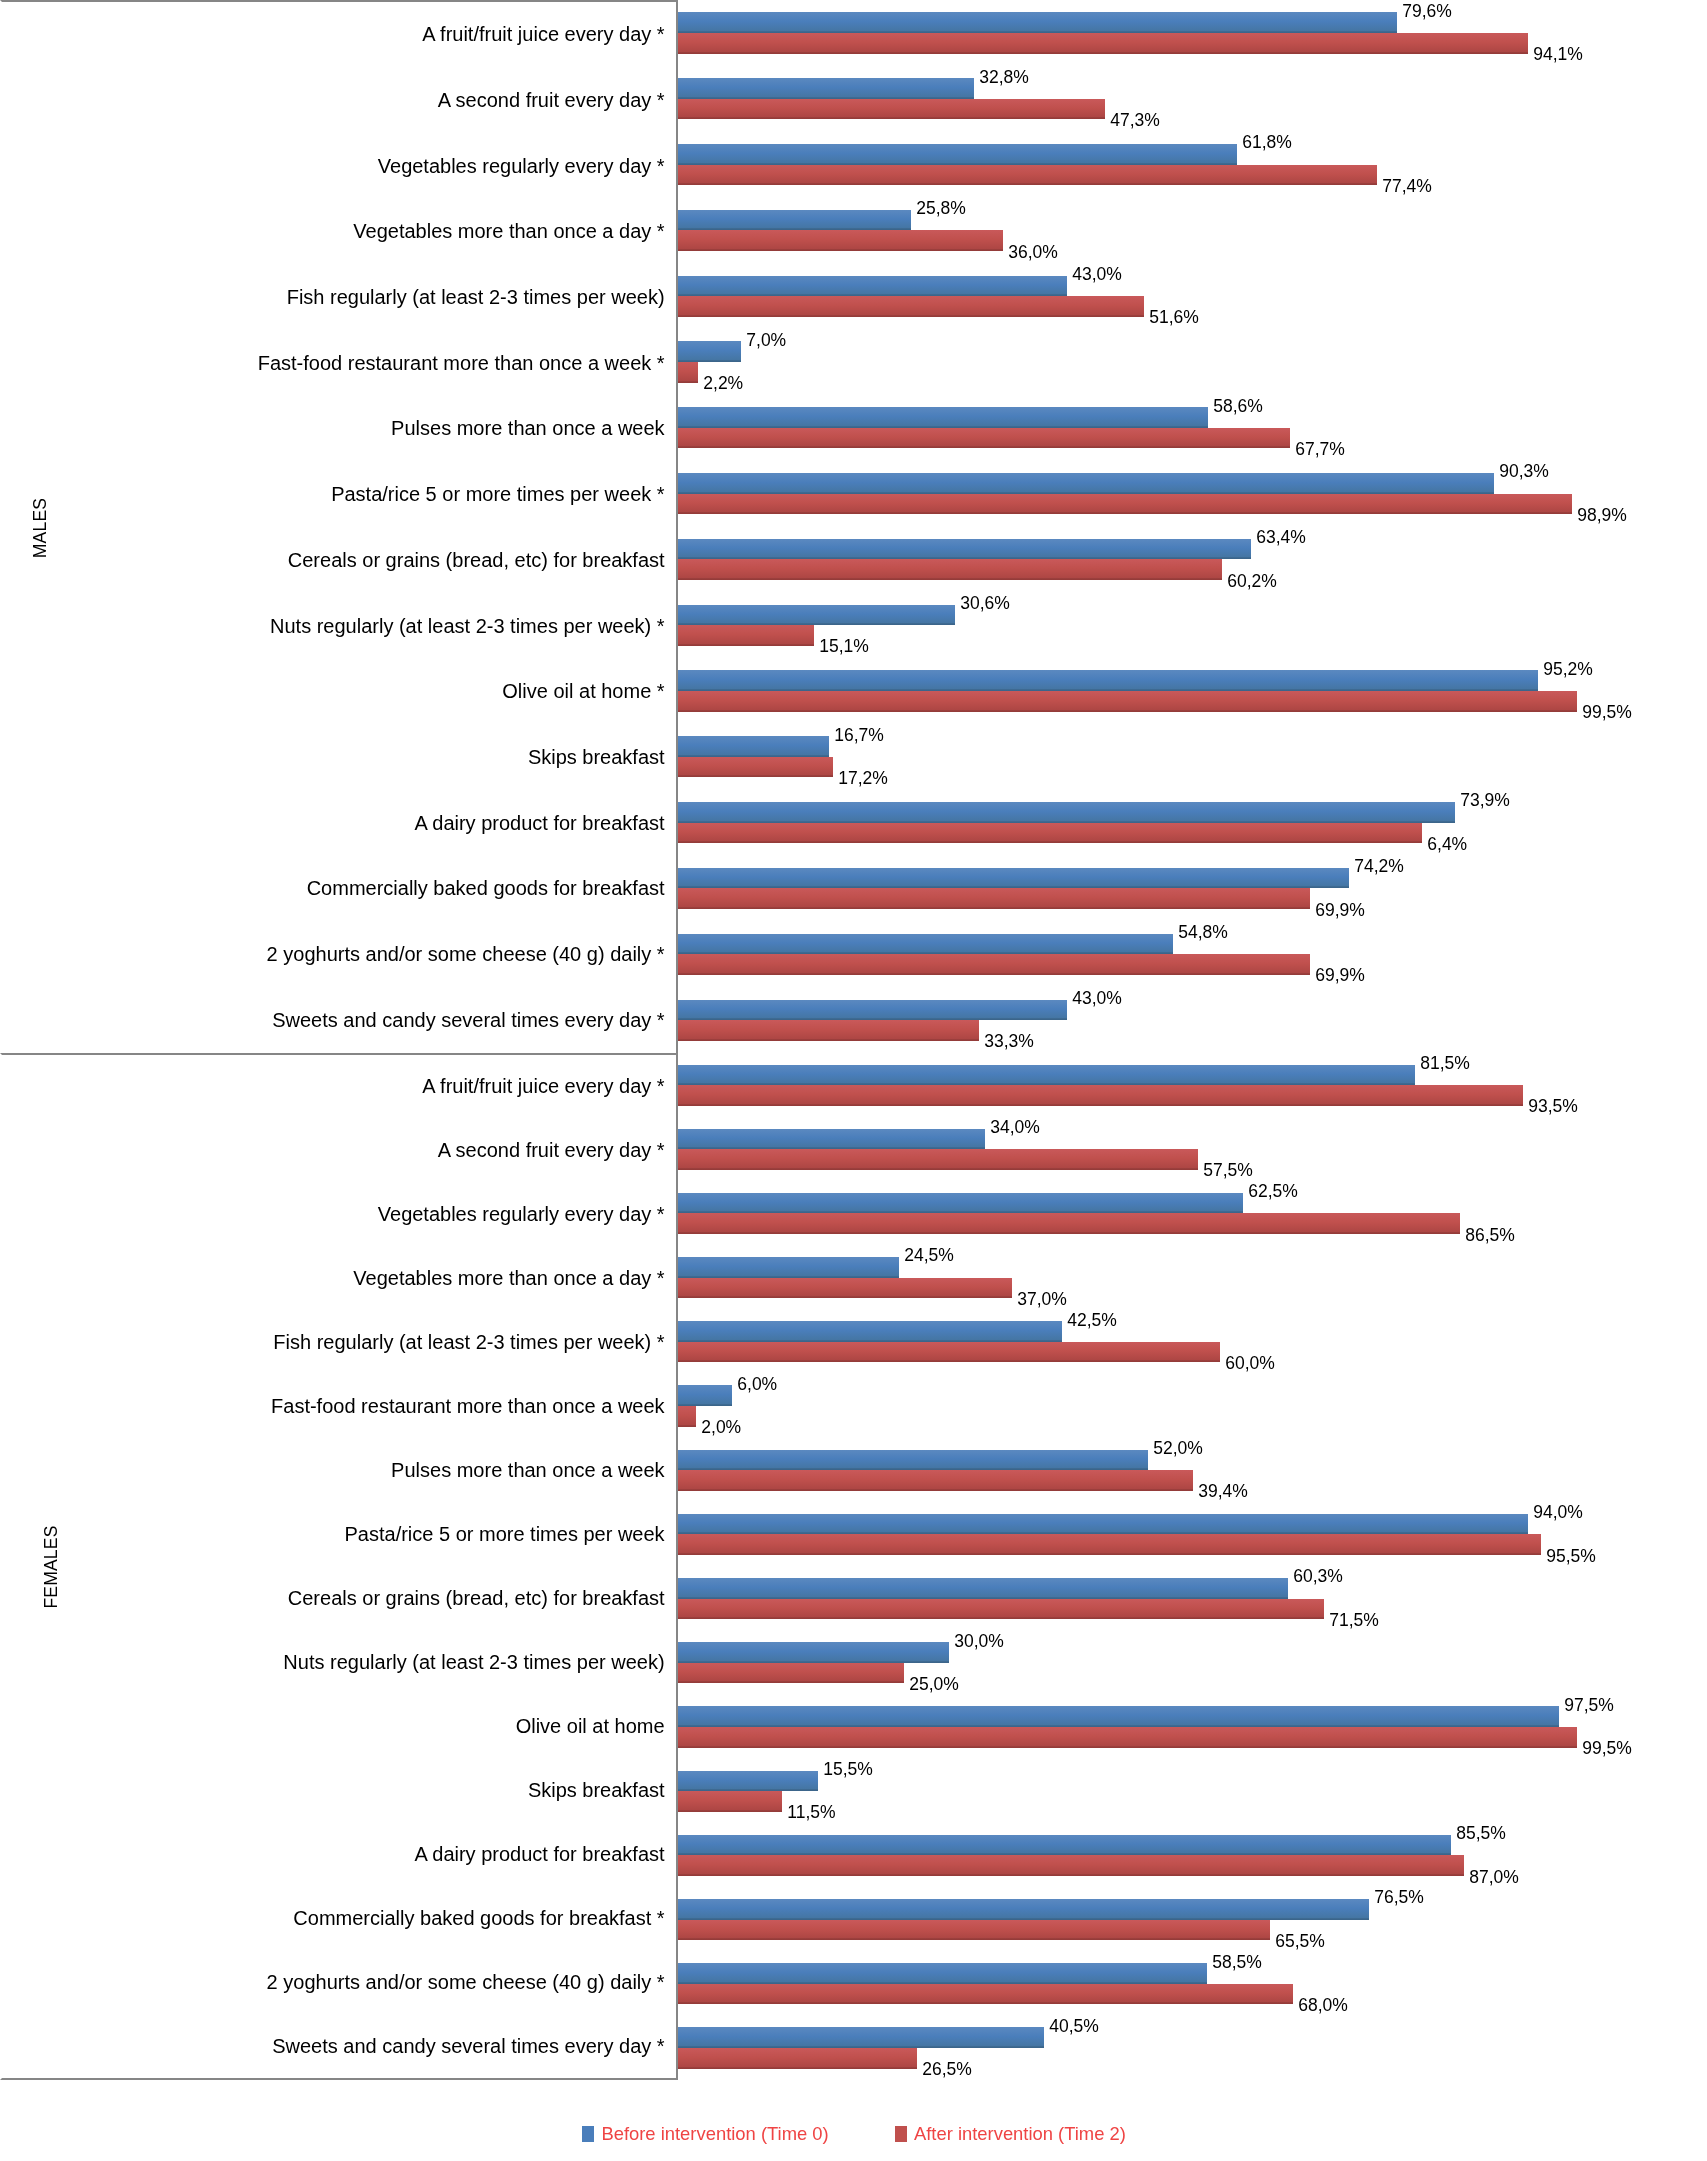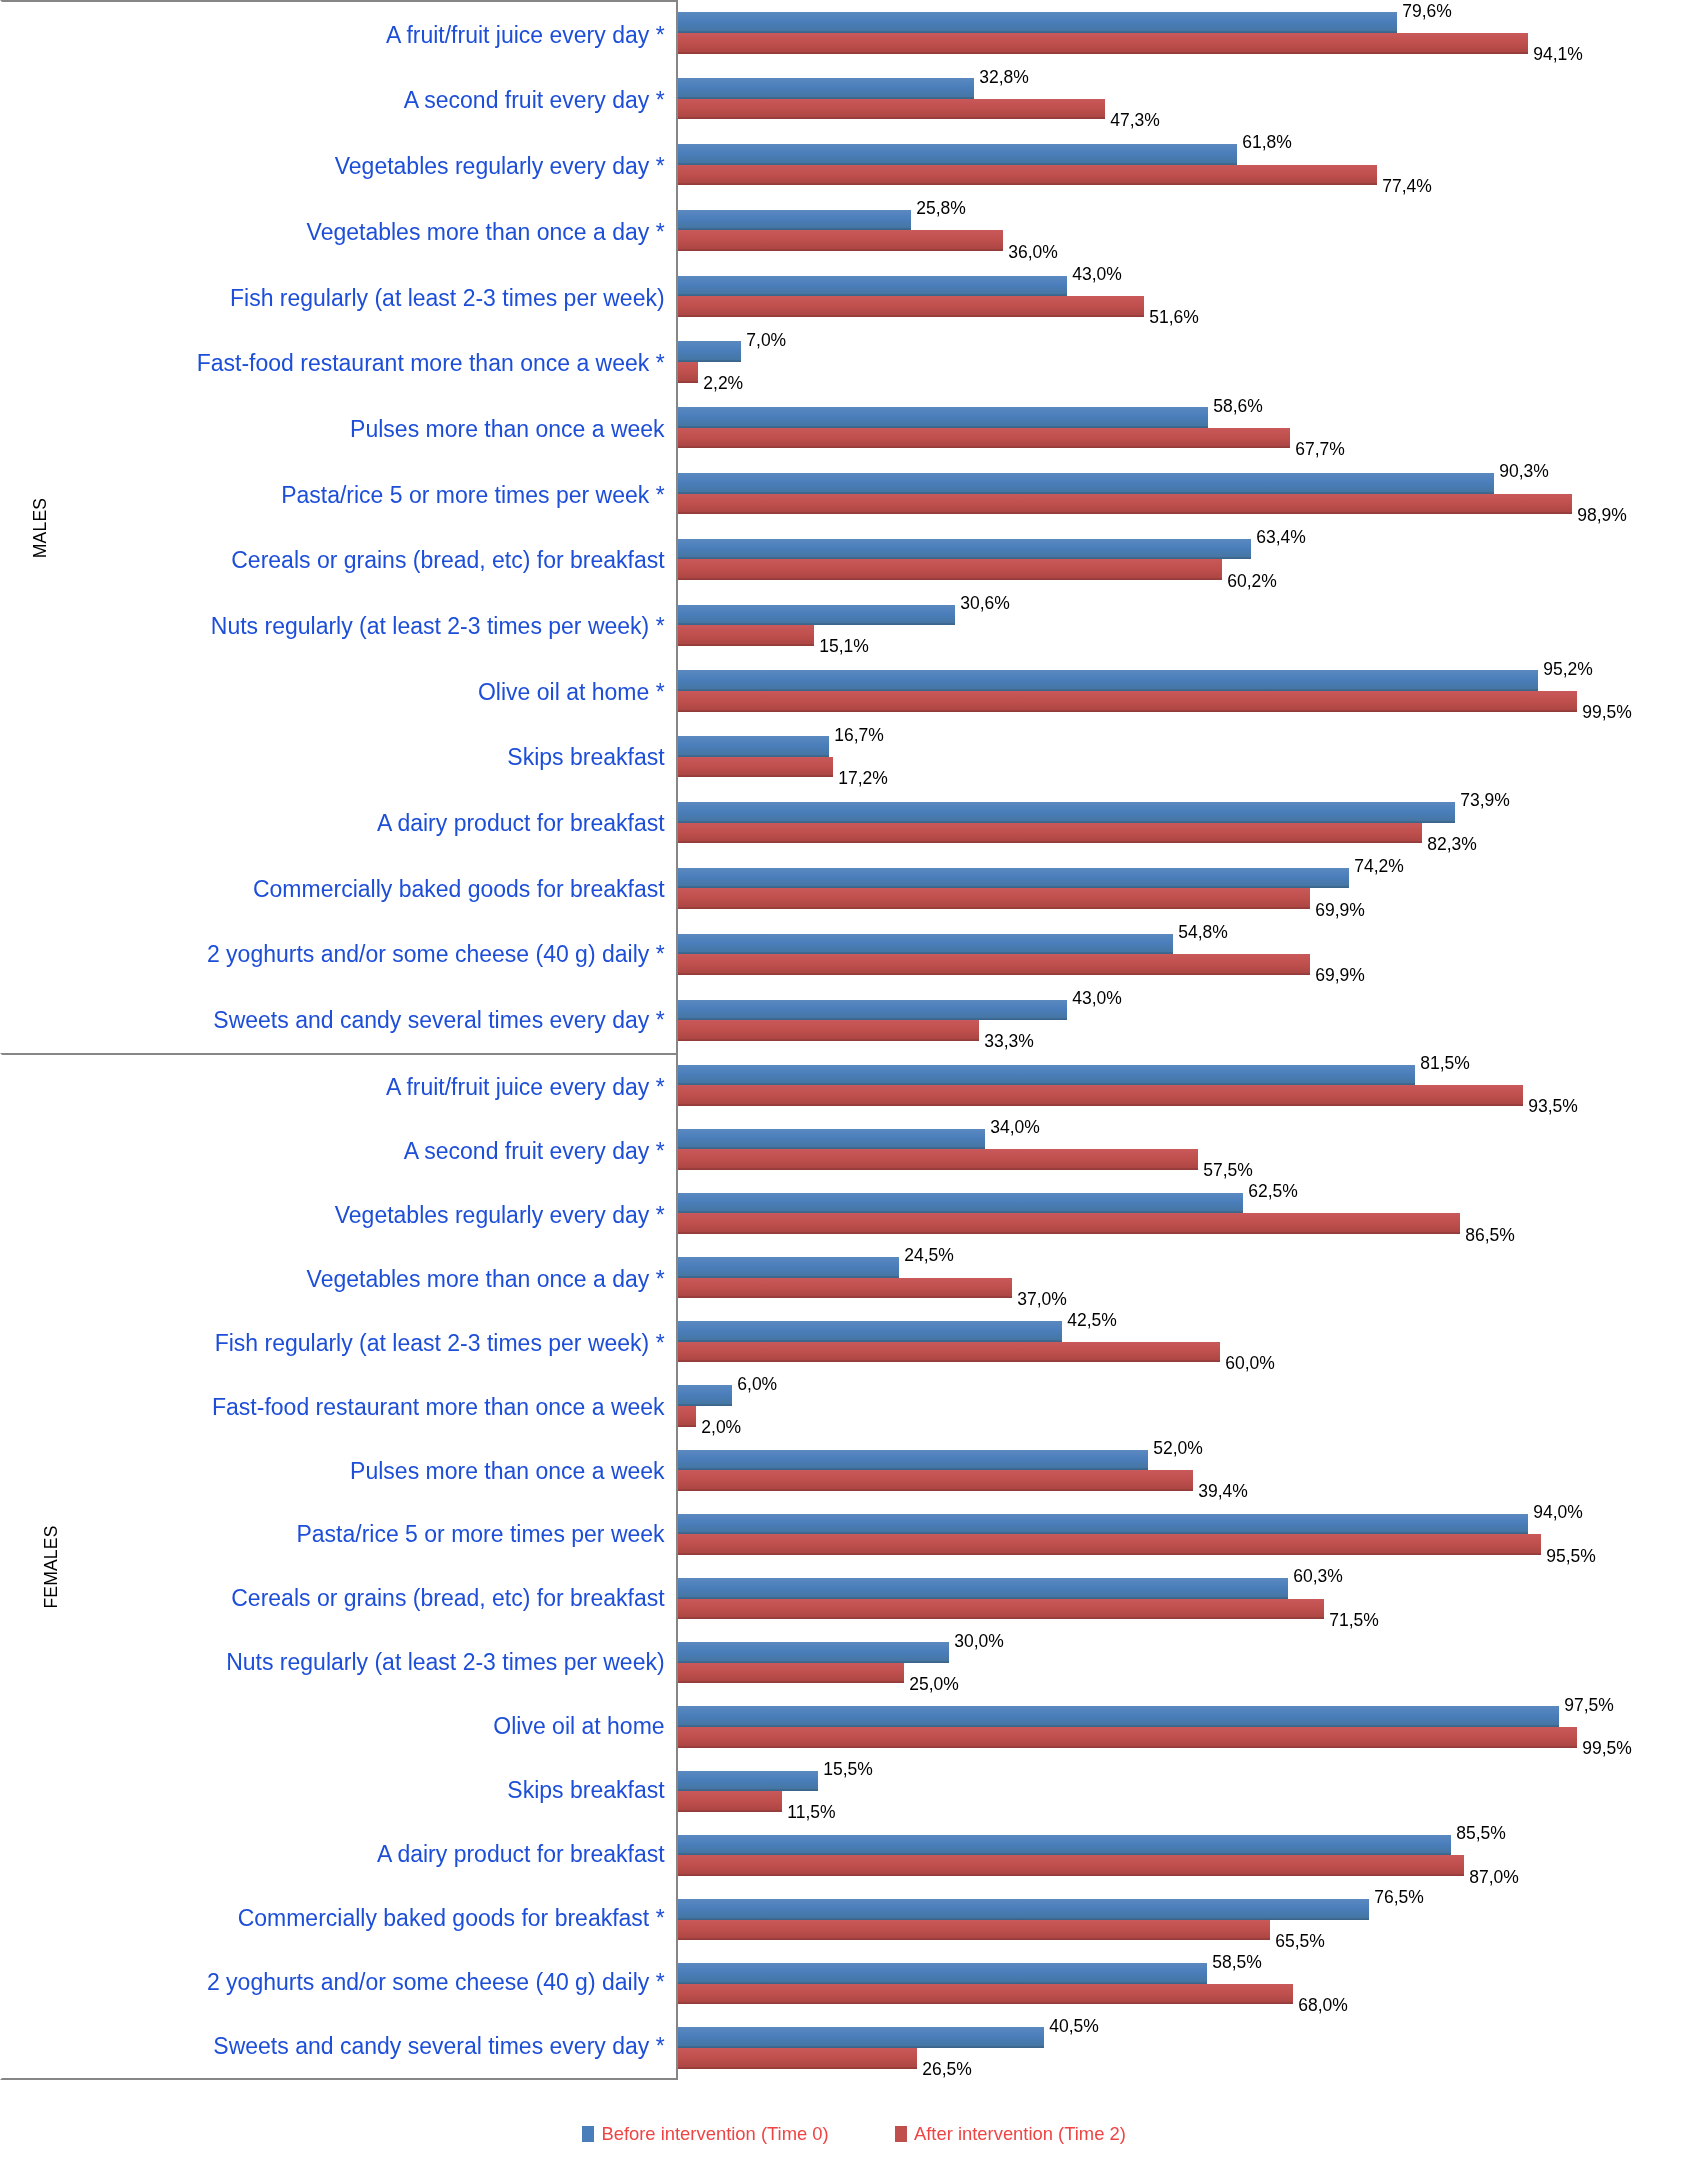--- a/index.html
+++ b/index.html
@@ -38,25 +38,25 @@
 
   
   .cat-rows{display:flex;flex-direction:column;height:100%;}
   .cat-row{
     flex:1 1 0;
     display:flex;align-items:center;justify-content:flex-end;
     padding-right:11.4px;
     box-sizing:border-box;
   }
   .cat-label{
-    font-size:23px;
+    font-size:20px;
     line-height:1.05;
     text-align:left;
     white-space:nowrap;
-    color:#1d4ed8;
+    color:#000000;
   }
 
   
   .plot-rows{display:flex;flex-direction:column;height:100%;}
   .plot-row{
     flex:1 1 0;
     display:flex;flex-direction:column;justify-content:center;
     position:relative;
   }
   .bar-line{position:relative;height:20.6px;display:flex;align-items:center;}
@@ -269,21 +269,21 @@
                 <span class="bar-val">17,2%</span>
               </div>
             </div>
             <div class="plot-row">
               <div class="bar-line before-line">
                 <div class="bar before" style="width: 777px;"></div>
                 <span class="bar-val">73,9%</span>
               </div>
               <div class="bar-line after-line">
                 <div class="bar after" style="width: 744px;"></div>
-                <span class="bar-val">82,3%</span>
+                <span class="bar-val">6,4%</span>
               </div>
             </div>
             <div class="plot-row">
               <div class="bar-line before-line">
                 <div class="bar before" style="width: 671px;"></div>
                 <span class="bar-val">74,2%</span>
               </div>
               <div class="bar-line after-line">
                 <div class="bar after" style="width: 632px;"></div>
                 <span class="bar-val">69,9%</span>

